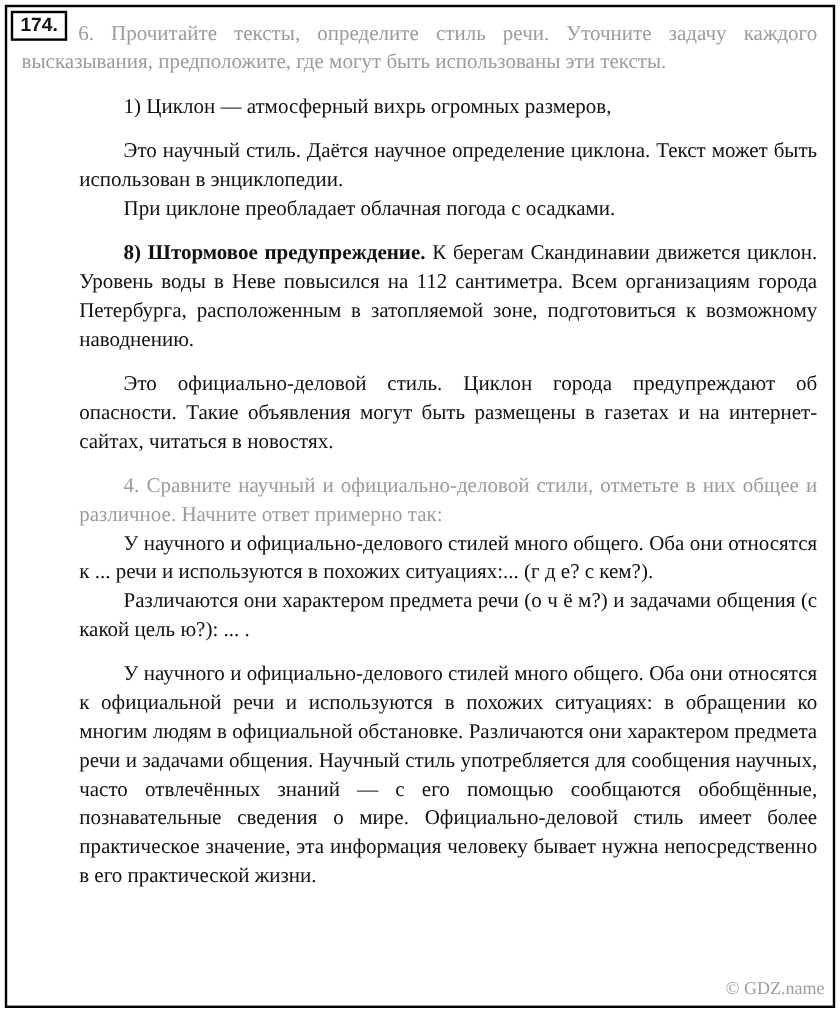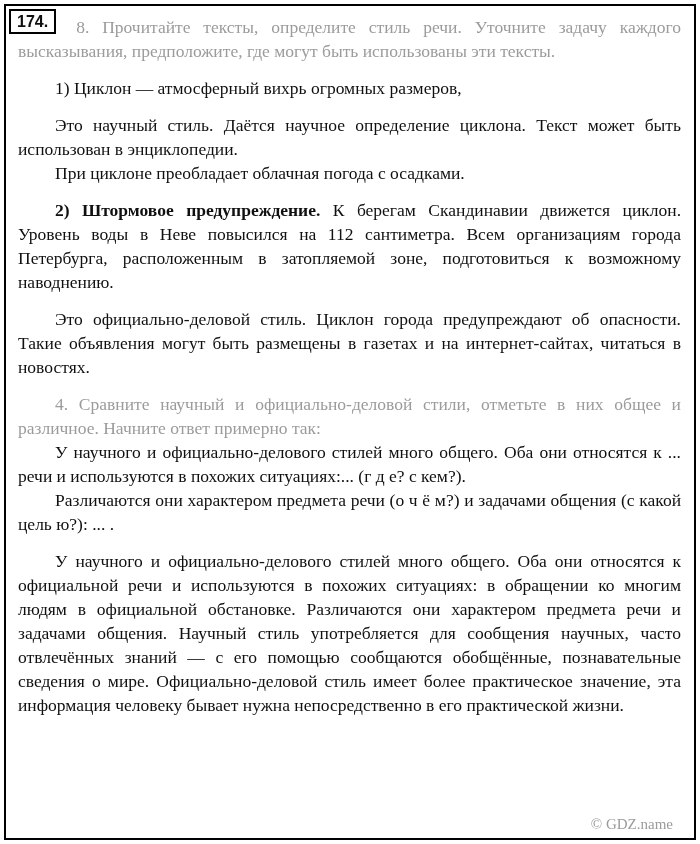--- a/index.html
+++ b/index.html
@@ -23,59 +23,59 @@
   }
   .num-box {
     float: left;
     border: 2px solid #000000;
     background: #ffffff;
     font-family: "Liberation Sans", "DejaVu Sans", sans-serif;
     font-weight: bold;
     font-size: 16px;
     line-height: 19px;
     padding: 1px 6px 1px 6px;
-    margin: -6px 20px 2px -9px;
+    margin: -6px 9px 2px -9px;
   }
   p {
     margin: 0;
     text-align: justify;
   }
-  .ind { text-indent: 37px; }
+  .ind { text-indent: 37px; margin-left: 48px; }
   .gap { margin-top: 13px; }
   .gray { color: var(--gray, #9b9b9b); }
   .lead-bold { font-weight: bold; }
   .watermark {
     position: absolute;
-    right: 21px;
+    right: 7px;
     bottom: 2px;
     font-family: "Liberation Serif", "DejaVu Serif", serif;
     font-size: 15px;
     color: var(--gray, #9b9b9b);
     background: #ffffff;
     padding-left: 6px;
   }
 </style>
 </head>
 <body>
 
 <div class="frame">
 
   <span class="num-box">174.</span>
 
-  <p class="gray">8. Прочитайте тексты, определите стиль речи. Уточните задачу каждого высказывания, предположите, где могут быть использованы эти тексты.</p>
+  <p class="gray">6. Прочитайте тексты, определите стиль речи. Уточните задачу каждого высказывания, предположите, где могут быть использованы эти тексты.</p>
 
   <p class="ind gap">1) Циклон — атмосферный вихрь огромных размеров,</p>
 
 
   <p class="ind gap">Это научный стиль. Даётся научное определение циклона. Текст может быть использован в энциклопедии.</p>
 
   <p class="ind">При циклоне преобладает облачная погода с осадками.</p>
 
   <p class="ind gap">
-    <span class="lead-bold">2) Штормовое предупреждение.</span>
+    <span class="lead-bold">8) Штормовое предупреждение.</span>
     <span>К берегам Скандинавии движется циклон. Уровень воды в Неве повысился на 112 сантиметра. Всем организациям города Петербурга, расположенным в затопляемой зоне, подготовиться к возможному наводнению.</span>
   </p>
 
   <p class="ind gap">Это официально-деловой стиль. Циклон города предупреждают об опасности. Такие объявления могут быть размещены в газетах и на интернет-сайтах, читаться в новостях.</p>
 
   <p class="ind gap gray">4. Сравните научный и официально-деловой стили, отметьте в них общее и различное. Начните ответ примерно так:</p>
 
   <p class="ind">У научного и официально-делового стилей много общего. Оба они относятся к ... речи и используются в похожих ситуациях:... (г д е? с кем?).</p>
 
   <p class="ind">Различаются они характером предмета речи (о ч ё м?) и задачами общения (с какой цель ю?): ... .</p>

